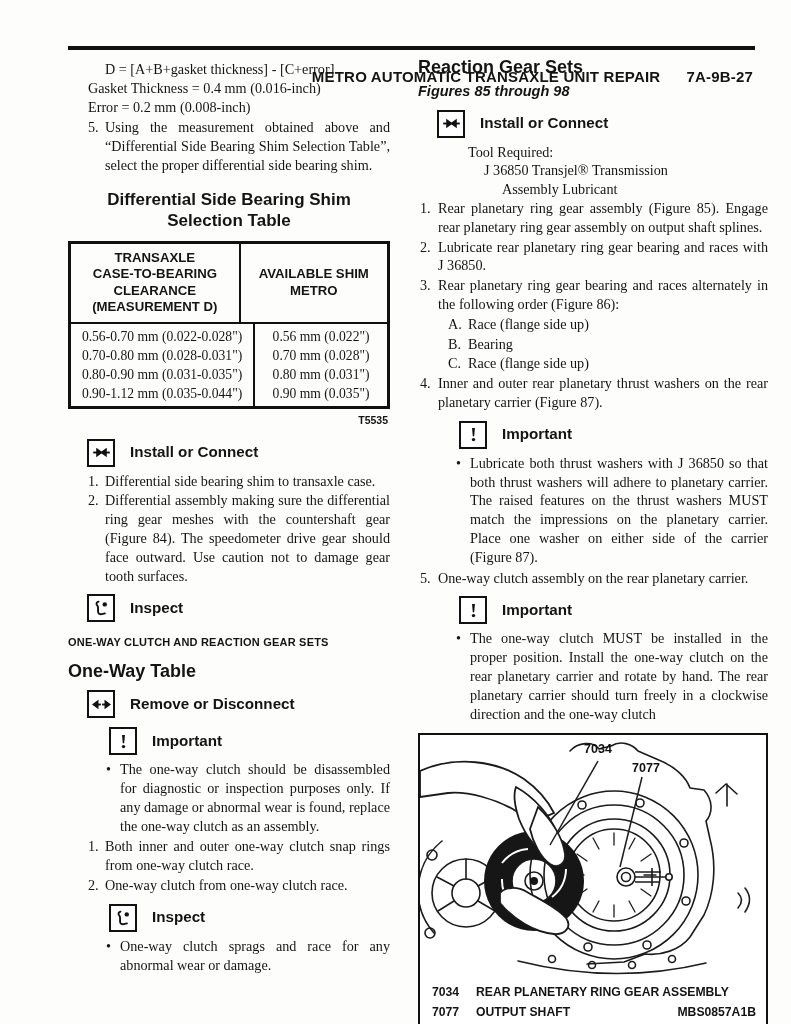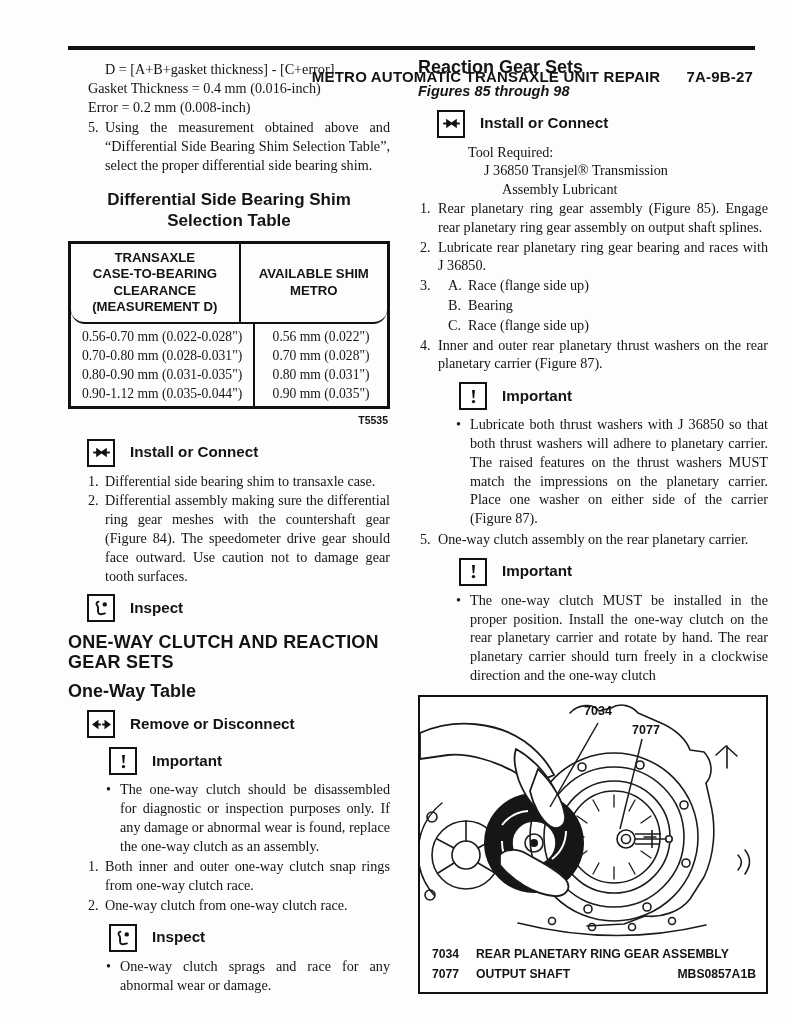--- a/index.html
+++ b/index.html
@@ -23,37 +23,37 @@
   .col-right .nitem{padding-left:20px;}
   .col-right .nitem .num{left:2px;}
   .sub .nitem{padding-left:50px;text-align:left;}
   .sub .nitem .num{left:30px;}
   
   .bullet{position:relative;padding-left:52px;text-align:justify;margin:0 0 2px 0;}
   .bullet:before{content:"\2022";position:absolute;left:38px;}
   
   .tbl-title{font-family:"Liberation Sans",sans-serif;font-weight:bold;font-size:17px;
              line-height:21px;text-align:center;margin:14px 0 10px 0;}
-  .h-big{font-family:"Liberation Sans",sans-serif;font-weight:bold;font-size:18px;
+  .h-big{font-family:"Liberation Sans",sans-serif;font-weight:bold;font-size:11px;
          line-height:20px;margin:10px 0 10px 0;letter-spacing:.2px;}
   .h-sub{font-family:"Liberation Sans",sans-serif;font-weight:bold;font-size:18px;margin:2px 0 8px 0;}
   .h-ital{font-family:"Liberation Sans",sans-serif;font-weight:bold;font-style:italic;
           font-size:14.5px;margin:5px 0 2px 0;}
   
   .icon-row{display:flex;align-items:center;gap:15px;margin:9px 0 5px 0;padding-left:19px;}
   .icon-row.indent{margin-left:22px;}
   .icon-box{width:24px;height:24px;border:2.6px solid #111;display:flex;align-items:center;
             justify-content:center;flex:0 0 auto;background:#fff;}
   .icon-box svg{display:block;}
   .icon-label{font-family:"Liberation Sans",sans-serif;font-weight:bold;font-size:15.2px;}
   
   .shim-table{border:3px solid #111;margin-top:2px;}
   .shim-head{display:flex;border-bottom:2.6px solid #111;
              font-family:"Liberation Sans",sans-serif;font-weight:bold;font-size:13.2px;
-             line-height:16.5px;text-align:center;border-radius:14px;}
+             line-height:16.5px;text-align:center;}
   .shim-head .c1{width:58%;border-right:2.6px solid #111;padding:6px 2px;}
   .shim-head .c2{width:42%;padding:6px 14px;display:flex;flex-direction:column;justify-content:center;}
   .shim-body{display:flex;font-size:13.6px;line-height:19px;text-align:center;}
   .shim-body .c1{width:58%;border-right:2.6px solid #111;padding:3px 0;}
   .shim-body .c2{width:42%;padding:3px 0;}
   .tbl-tag{text-align:right;font-family:"Liberation Sans",sans-serif;font-size:10.5px;
            font-weight:bold;margin:2px 2px 4px 0;}
   
   .tool .t0{margin-left:50px;}
   .tool .t1{margin-left:66px;}
@@ -228,20 +228,21 @@
   <div class="nitem">
     <span class="num">1.</span>
     <span>Rear planetary ring gear assembly (Figure 85). Engage rear planetary ring gear assembly on output shaft splines.</span>
   </div>
   <div class="nitem">
     <span class="num">2.</span>
     <span>Lubricate rear planetary ring gear bearing and races with J 36850.</span>
   </div>
   <div class="nitem">
     <span class="num">3.</span>
+    <span>Rear planetary ring gear bearing and races alternately in the following order (Figure 86):</span>
   </div>
   <div class="sub">
     <div class="nitem">
       <span class="num">A.</span>
       <span>Race (flange side up)</span>
     </div>
     <div class="nitem">
       <span class="num">B.</span>
       <span>Bearing</span>
     </div>

